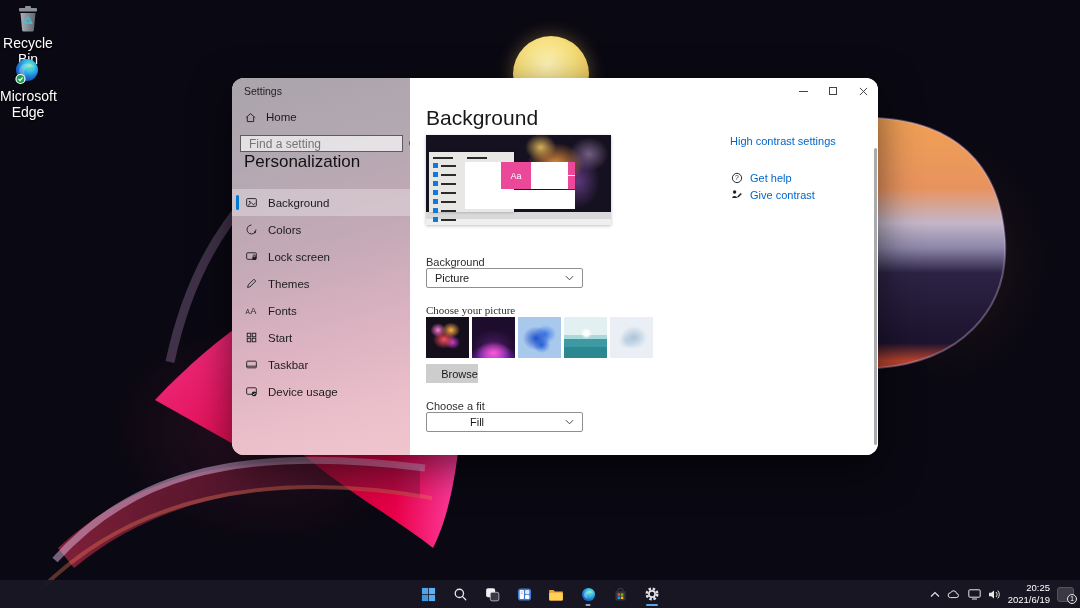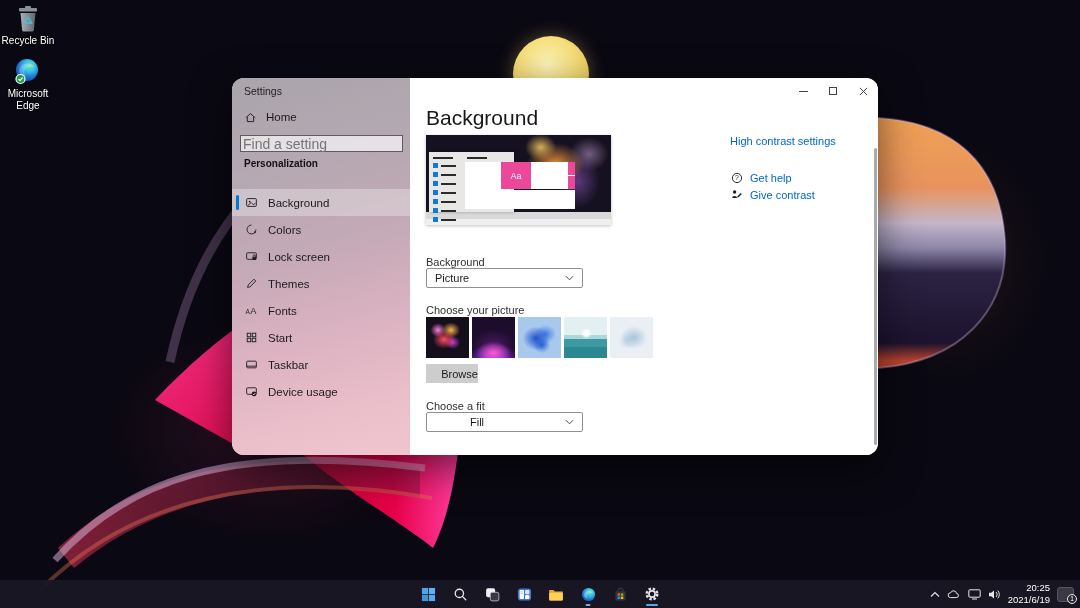--- a/index.html
+++ b/index.html
@@ -13,40 +13,40 @@
   .wp-glow-right { position:absolute; right:0; top:100px; width:260px; height:320px;
     background:radial-gradient(closest-side, rgba(240,140,70,.10), transparent 75%); }
   .wp-pom { position:absolute; left:513px; top:36px; width:76px; height:76px; border-radius:50%;
     background:radial-gradient(circle at 45% 38%, #fdf4b8 0%, #f5dd79 45%, #e7bd4e 80%, #d8a93d 100%);
     box-shadow:0 0 18px rgba(240,210,110,.35); }
   svg.wp-art { position:absolute; inset:0; }
 
   
   .desk-icon { position:absolute; left:0; width:56px; text-align:center; cursor:default; }
   .desk-icon .ic { display:block; margin:0 auto 2px auto; }
-  .desk-icon .lbl { color:#fff; font-size:10px; line-height:1.15; text-shadow:0 1px 2px rgba(0,0,0,.9); display:block; }
+  .desk-icon .lbl { color:#fff; font-size:14px; line-height:1.15; text-shadow:0 1px 2px rgba(0,0,0,.9); display:block; }
 
   
   #win { position:absolute; left:232px; top:78px; width:646px; height:377px; border-radius:12px;
     overflow:hidden; box-shadow:0 14px 40px rgba(0,0,0,.55); background:#fff; }
   .sidebar { position:absolute; left:0; top:0; width:178px; height:100%;
     background:linear-gradient(165deg,#aaa4ab 0%,#b3a8b1 22%,#c4a9b6 45%,#ddb3c2 68%,#ecc0cb 88%,#f0c5ce 100%); }
   .win-title { position:absolute; left:12px; top:7px; font-size:10.5px; color:#222; }
   .win-controls { position:absolute; top:0; right:0; height:26px; display:flex; align-items:center; }
   .wc { width:30px; height:26px; display:flex; align-items:center; justify-content:center; cursor:pointer; }
   .wc-min i { display:block; width:9px; height:1px; background:#444; }
   .wc-max i { display:block; width:8px; height:8px; border:1px solid #444; }
   .home-row { position:absolute; left:12px; top:30px; height:18px; display:flex; align-items:center; gap:9px; cursor:pointer; }
   .home-row .txt { font-size:11.5px; color:#1b1b1b; }
   .searchbox { position:absolute; left:8px; top:57px; width:163px; height:17px;
     background:rgba(255,255,255,.65); border:1px solid #5d5d5d; display:flex; align-items:center; }
-  .searchbox input { flex:1; border:none; background:transparent; outline:none; font-size:14px;
-    color:#333; padding:0 4px 0 2px; font-family:"Liberation Sans", sans-serif; }
+  .searchbox input { flex:1; border:none; background:transparent; outline:none; font-size:12px;
+    color:#333; padding:0 4px 0 8px; font-family:"Liberation Sans", sans-serif; }
   .searchbox .mag { margin-right:5px; display:flex; }
-  .section-hd { position:absolute; left:12px; top:80px; font-size:10px; font-weight:bold; color:#111; }
+  .section-hd { position:absolute; left:12px; top:74px; font-size:17px; font-weight:normal; color:#111; }
   .nav { position:absolute; left:0; top:111px; width:100%; }
   .nav-item { position:relative; height:27px; display:flex; align-items:center; gap:10px; padding-left:12px;
     cursor:pointer; font-size:11.5px; color:#1b1b1b; }
   .nav-item.selected { background:rgba(255,255,255,.30); }
   .nav-item.selected::before { content:""; position:absolute; left:4px; top:6px; width:3px; height:15px;
     background:#0078d4; border-radius:2px; }
   .nav-item .nicon { width:14px; height:14px; display:flex; align-items:center; justify-content:center; }
 
   .main { position:absolute; left:178px; top:0; right:0; bottom:0; background:#fff; }
   .page-title { position:absolute; left:16px; top:28px; font-size:21px; font-weight:400; color:#181818; }
@@ -386,21 +386,21 @@
       <div class="fld-label" style="top:178px;">Background</div>
       <div class="dropdown" style="top:190px;">
         <span class="val">Picture</span>
         <span class="chev">
           <svg width="9" height="6" viewBox="0 0 10 6">
               <path d="M1 1 L5 5 L9 1" fill="none" stroke="#444" stroke-width="1.1"></path>
             </svg>
         </span>
       </div>
 
-      <div class="fld-label" style="top:226px;">Choose your picture</div>
+      <div class="fld-label" style="top:226px;font-family:Liberation Serif, serif;">Choose your picture</div>
       <div class="thumbs">
         <div class="thumb th1"></div>
         <div class="thumb th2"></div>
         <div class="thumb th3"></div>
         <div class="thumb th4"></div>
         <div class="thumb th5"></div>
       </div>
       <button class="browse-btn">Browse</button>
 
       <div class="fld-label" style="top:322px;">Choose a fit</div>

